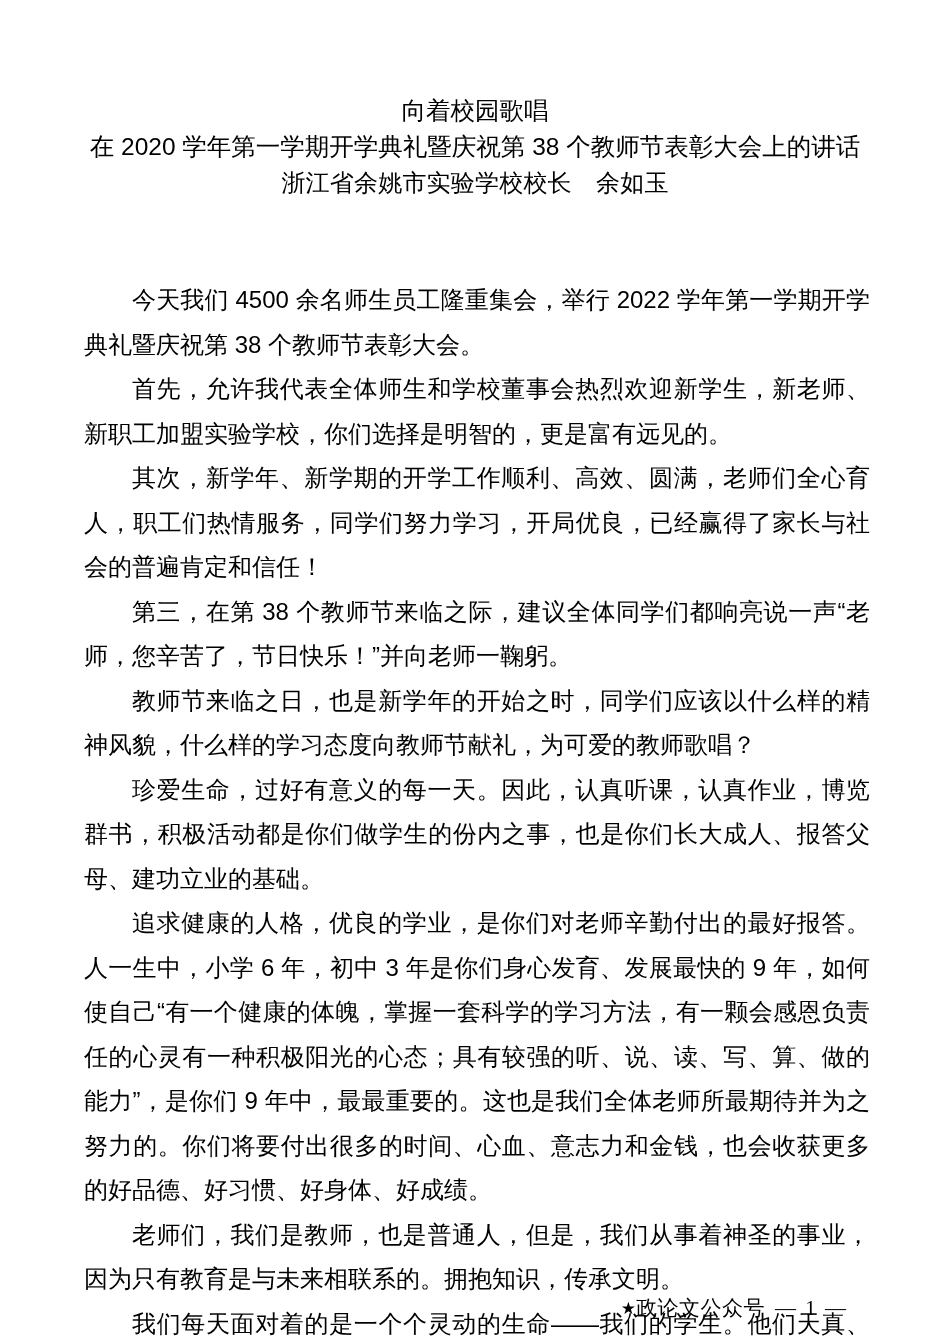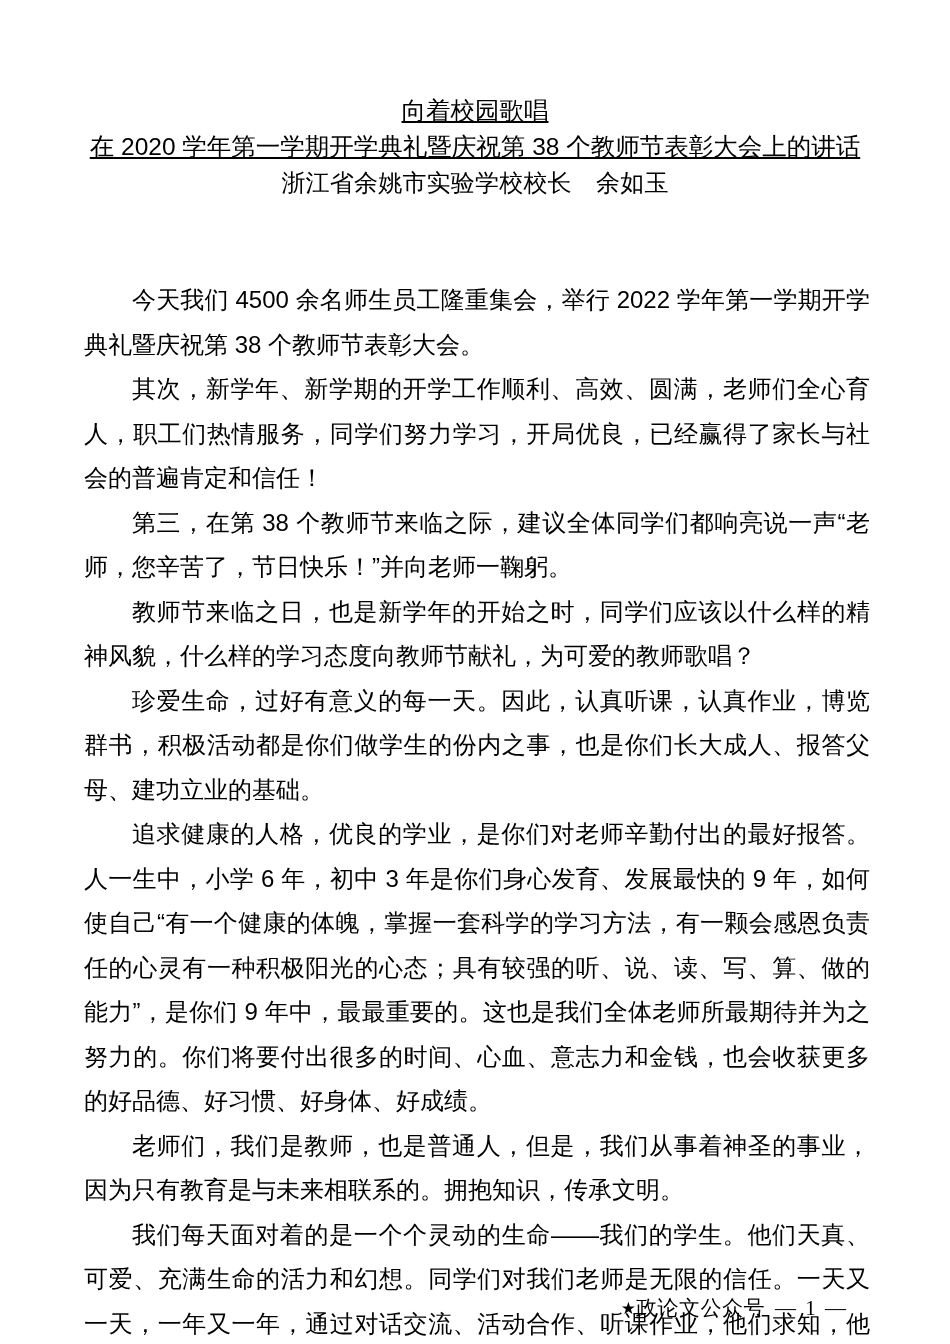--- a/index.html
+++ b/index.html
@@ -49,21 +49,20 @@
   .title-line {
     font-size: 24px;
     font-weight: 400;
     line-height: 36px;
     color: #000;
     white-space: nowrap;
     font-family: "Liberation Sans", "DejaVu Sans", sans-serif;
   }
   .title-line.main {
     font-size: 24.5px;
-    text-decoration: underline;
   }
   .title-line.byline {
     letter-spacing: 0.2px;
   }
   .title-line.date {
     font-size: 23px;
   }
 
   
   .body-text {
@@ -122,20 +121,21 @@
 
 
   <div class="title-block">
     <div class="title-line main">向着校园歌唱</div>
     <div class="title-line main">在 2020 学年第一学期开学典礼暨庆祝第 38 个教师节表彰大会上的讲话</div>
     <div class="title-line byline">浙江省余姚市实验学校校长　余如玉</div>
   </div>
 
   <div class="body-text">
     <p class="para">今天我们 4500 余名师生员工隆重集会，举行 2022 学年第一学期开学典礼暨庆祝第 38 个教师节表彰大会。</p>
+    <p class="para">首先，允许我代表全体师生和学校董事会热烈欢迎新学生，新老师、新职工加盟实验学校，你们选择是明智的，更是富有远见的。</p>
     <p class="para">其次，新学年、新学期的开学工作顺利、高效、圆满，老师们全心育人，职工们热情服务，同学们努力学习，开局优良，已经赢得了家长与社会的普遍肯定和信任！</p>
     <p class="para">第三，在第 38 个教师节来临之际，建议全体同学们都响亮说一声“老师，您辛苦了，节日快乐！”并向老师一鞠躬。</p>
     <p class="para">教师节来临之日，也是新学年的开始之时，同学们应该以什么样的精神风貌，什么样的学习态度向教师节献礼，为可爱的教师歌唱？</p>
     <p class="para">珍爱生命，过好有意义的每一天。因此，认真听课，认真作业，博览群书，积极活动都是你们做学生的份内之事，也是你们长大成人、报答父母、建功立业的基础。</p>
     <p class="para">追求健康的人格，优良的学业，是你们对老师辛勤付出的最好报答。人一生中，小学 6 年，初中 3 年是你们身心发育、发展最快的 9 年，如何使自己“有一个健康的体魄，掌握一套科学的学习方法，有一颗会感恩负责任的心灵有一种积极阳光的心态；具有较强的听、说、读、写、算、做的能力”，是你们 9 年中，最最重要的。这也是我们全体老师所最期待并为之努力的。你们将要付出很多的时间、心血、意志力和金钱，也会收获更多的好品德、好习惯、好身体、好成绩。</p>
     <p class="para">老师们，我们是教师，也是普通人，但是，我们从事着神圣的事业，因为只有教育是与未来相联系的。拥抱知识，传承文明。</p>
     <p class="para">我们每天面对着的是一个个灵动的生命——我们的学生。他们天真、可爱、充满生命的活力和幻想。同学们对我们老师是无限的信任。一天又一天，一年又一年，通过对话交流、活动合作、听课作业，他们求知，他们成长，成为一</p>
   </div>
 
   <div class="footer">

